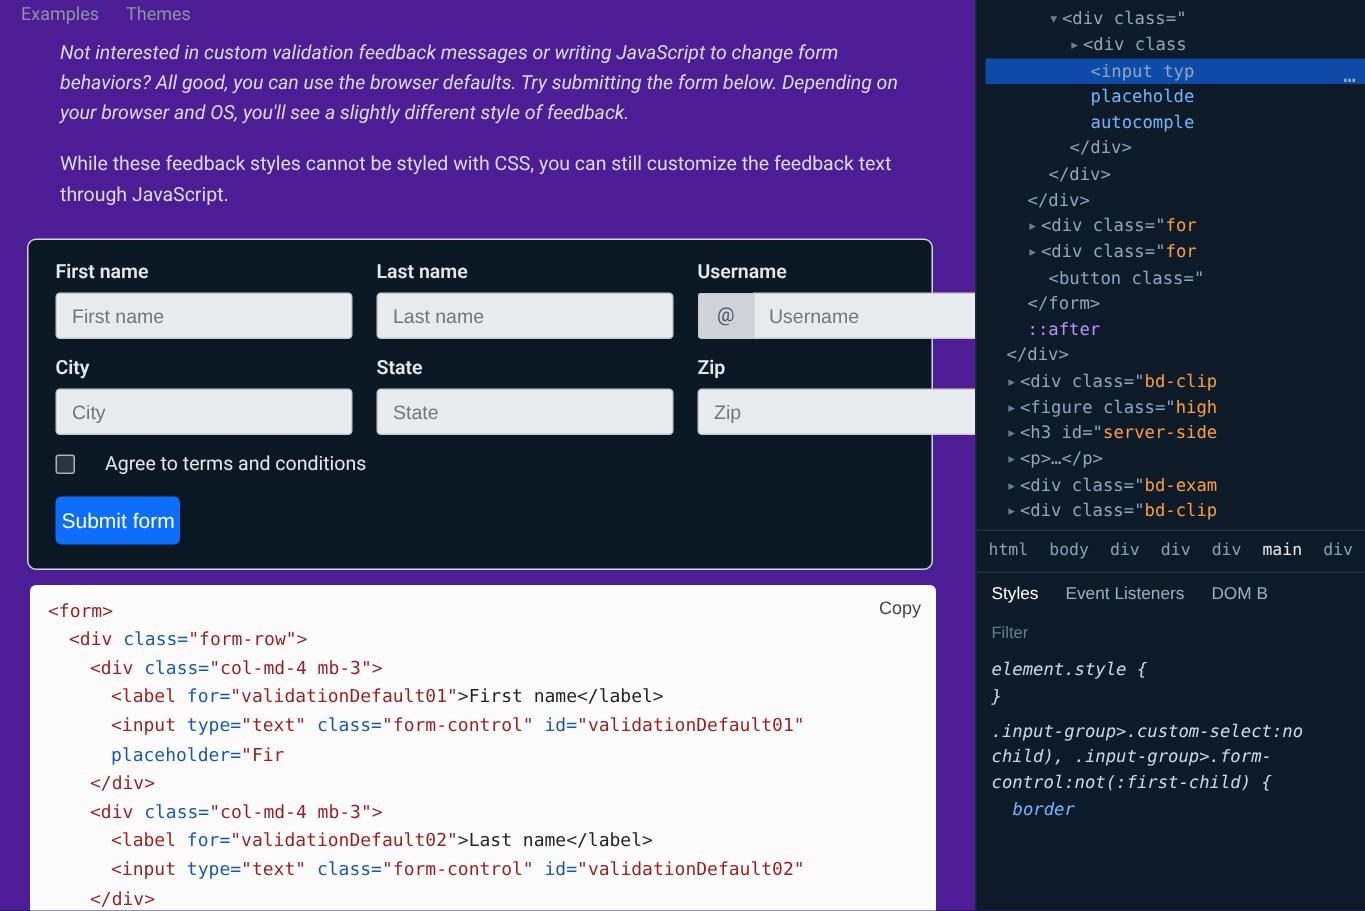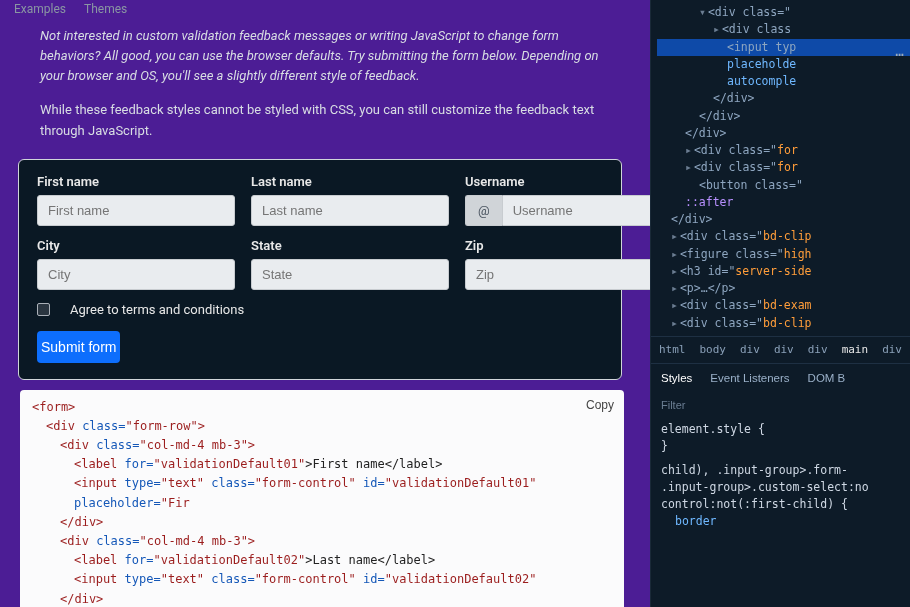--- a/index.html
+++ b/index.html
@@ -156,20 +156,21 @@
   .filter-row {
     padding: 3px 10px 6px;
     font-size: 11px;
     color: #6a7d92;
     font-family: -apple-system, sans-serif;
   }
   .css-pane {
     padding: 2px 10px;
     font-size: 11.5px;
     color: #b8c4d4;
+    font-style: italic;
   }
   .css-sel { color: #cfd8e4; }
   .css-prop { color: #6fb8ff; }
   .indent-1{padding-left:14px}.indent-2{padding-left:28px}.indent-3{padding-left:42px}
   .indent-4{padding-left:56px}.indent-5{padding-left:70px}
 </style>
 </head>
 <body>
 
 <div class="left-pane">
@@ -242,20 +243,21 @@
     <div class="dom-line indent-4"><span class="disclose">▸</span><span class="tk-pun">&lt;div class</span></div>
     <div class="dom-line indent-5 sel"><span class="tk-pun">&lt;input typ</span></div>
     <div class="dom-line indent-5"><span class="tk-attr">placeholde</span></div>
     <div class="dom-line indent-5"><span class="tk-attr">autocomple</span></div>
     <div class="dom-line indent-4"><span class="tk-pun">&lt;/div&gt;</span></div>
     <div class="dom-line indent-3"><span class="tk-pun">&lt;/div&gt;</span></div>
     <div class="dom-line indent-2"><span class="tk-pun">&lt;/div&gt;</span></div>
     <div class="dom-line indent-2"><span class="disclose">▸</span><span class="tk-pun">&lt;div class="</span><span class="tk-str">for</span></div>
     <div class="dom-line indent-2"><span class="disclose">▸</span><span class="tk-pun">&lt;div class="</span><span class="tk-str">for</span></div>
     <div class="dom-line indent-3"><span class="tk-pun">&lt;button class="</span></div>
+    <div class="dom-line indent-2"><span class="tk-pun">&lt;/form&gt;</span></div>
     <div class="dom-line indent-2"><span class="tk-kw">::after</span></div>
     <div class="dom-line indent-1"><span class="tk-pun">&lt;/div&gt;</span></div>
     <div class="dom-line indent-1"><span class="disclose">▸</span><span class="tk-pun">&lt;div class="</span><span class="tk-str">bd-clip</span></div>
     <div class="dom-line indent-1"><span class="disclose">▸</span><span class="tk-pun">&lt;figure class="</span><span class="tk-str">high</span></div>
     <div class="dom-line indent-1"><span class="disclose">▸</span><span class="tk-pun">&lt;h3 id="</span><span class="tk-str">server-side</span></div>
     <div class="dom-line indent-1"><span class="disclose">▸</span><span class="tk-pun">&lt;p&gt;…&lt;/p&gt;</span></div>
     <div class="dom-line indent-1"><span class="disclose">▸</span><span class="tk-pun">&lt;div class="</span><span class="tk-str">bd-exam</span></div>
     <div class="dom-line indent-1"><span class="disclose">▸</span><span class="tk-pun">&lt;div class="</span><span class="tk-str">bd-clip</span></div>
   </div>
   <div class="crumbs">
@@ -270,18 +272,18 @@
   <div class="styles-tabs">
     <span class="active">Styles</span>
     <span>Event Listeners</span>
     <span>DOM B</span>
   </div>
   <div class="filter-row">Filter</div>
   <div class="css-pane">
     <div class="css-sel">element.style {</div>
     <div class="css-sel">}</div>
     <div style="height:6px"></div>
+    <div class="css-sel">.input-group&gt;.custom-select:no</div>
     <div class="css-sel">child), .input-group&gt;.form-</div>
-    <div class="css-sel">.input-group&gt;.custom-select:no</div>
     <div class="css-sel">control:not(:first-child) {</div>
     <div style="padding-left:14px"><span class="css-prop">border</span></div>
   </div>
 </div>
 
 </body></html>

